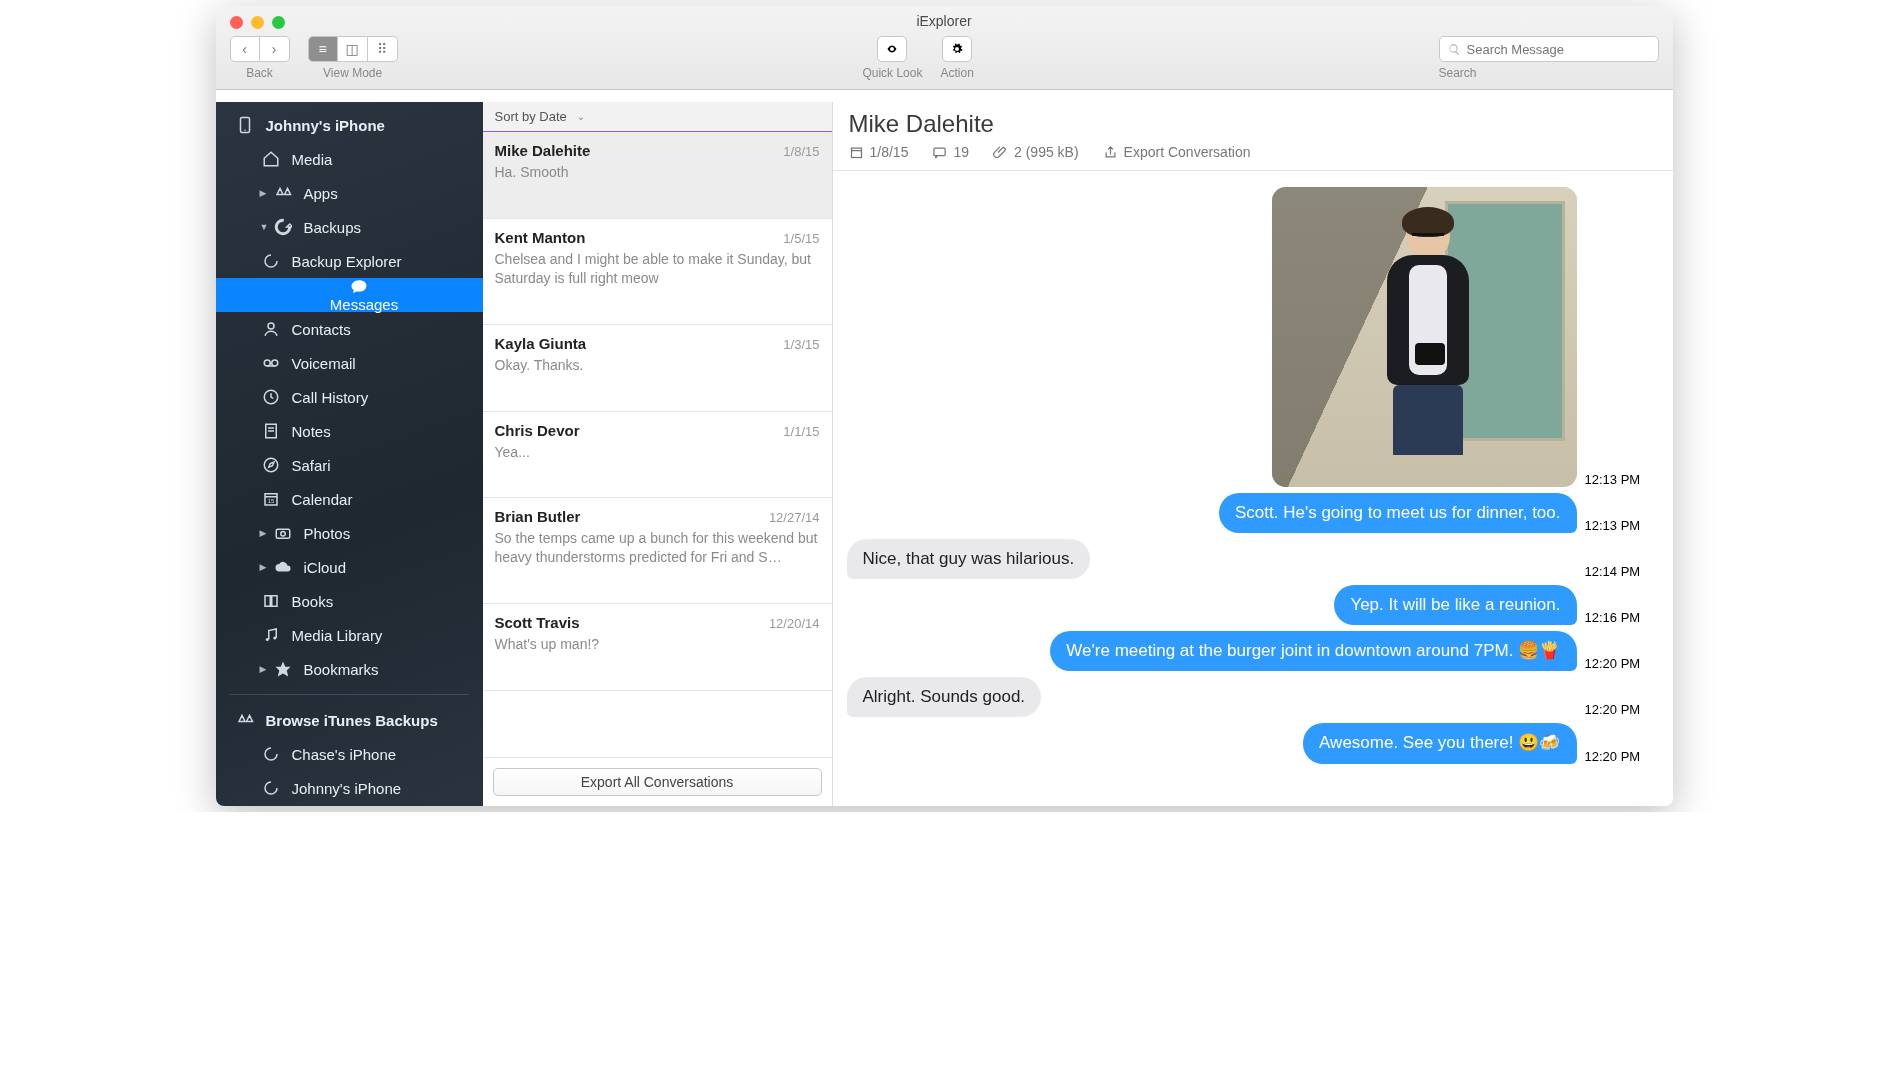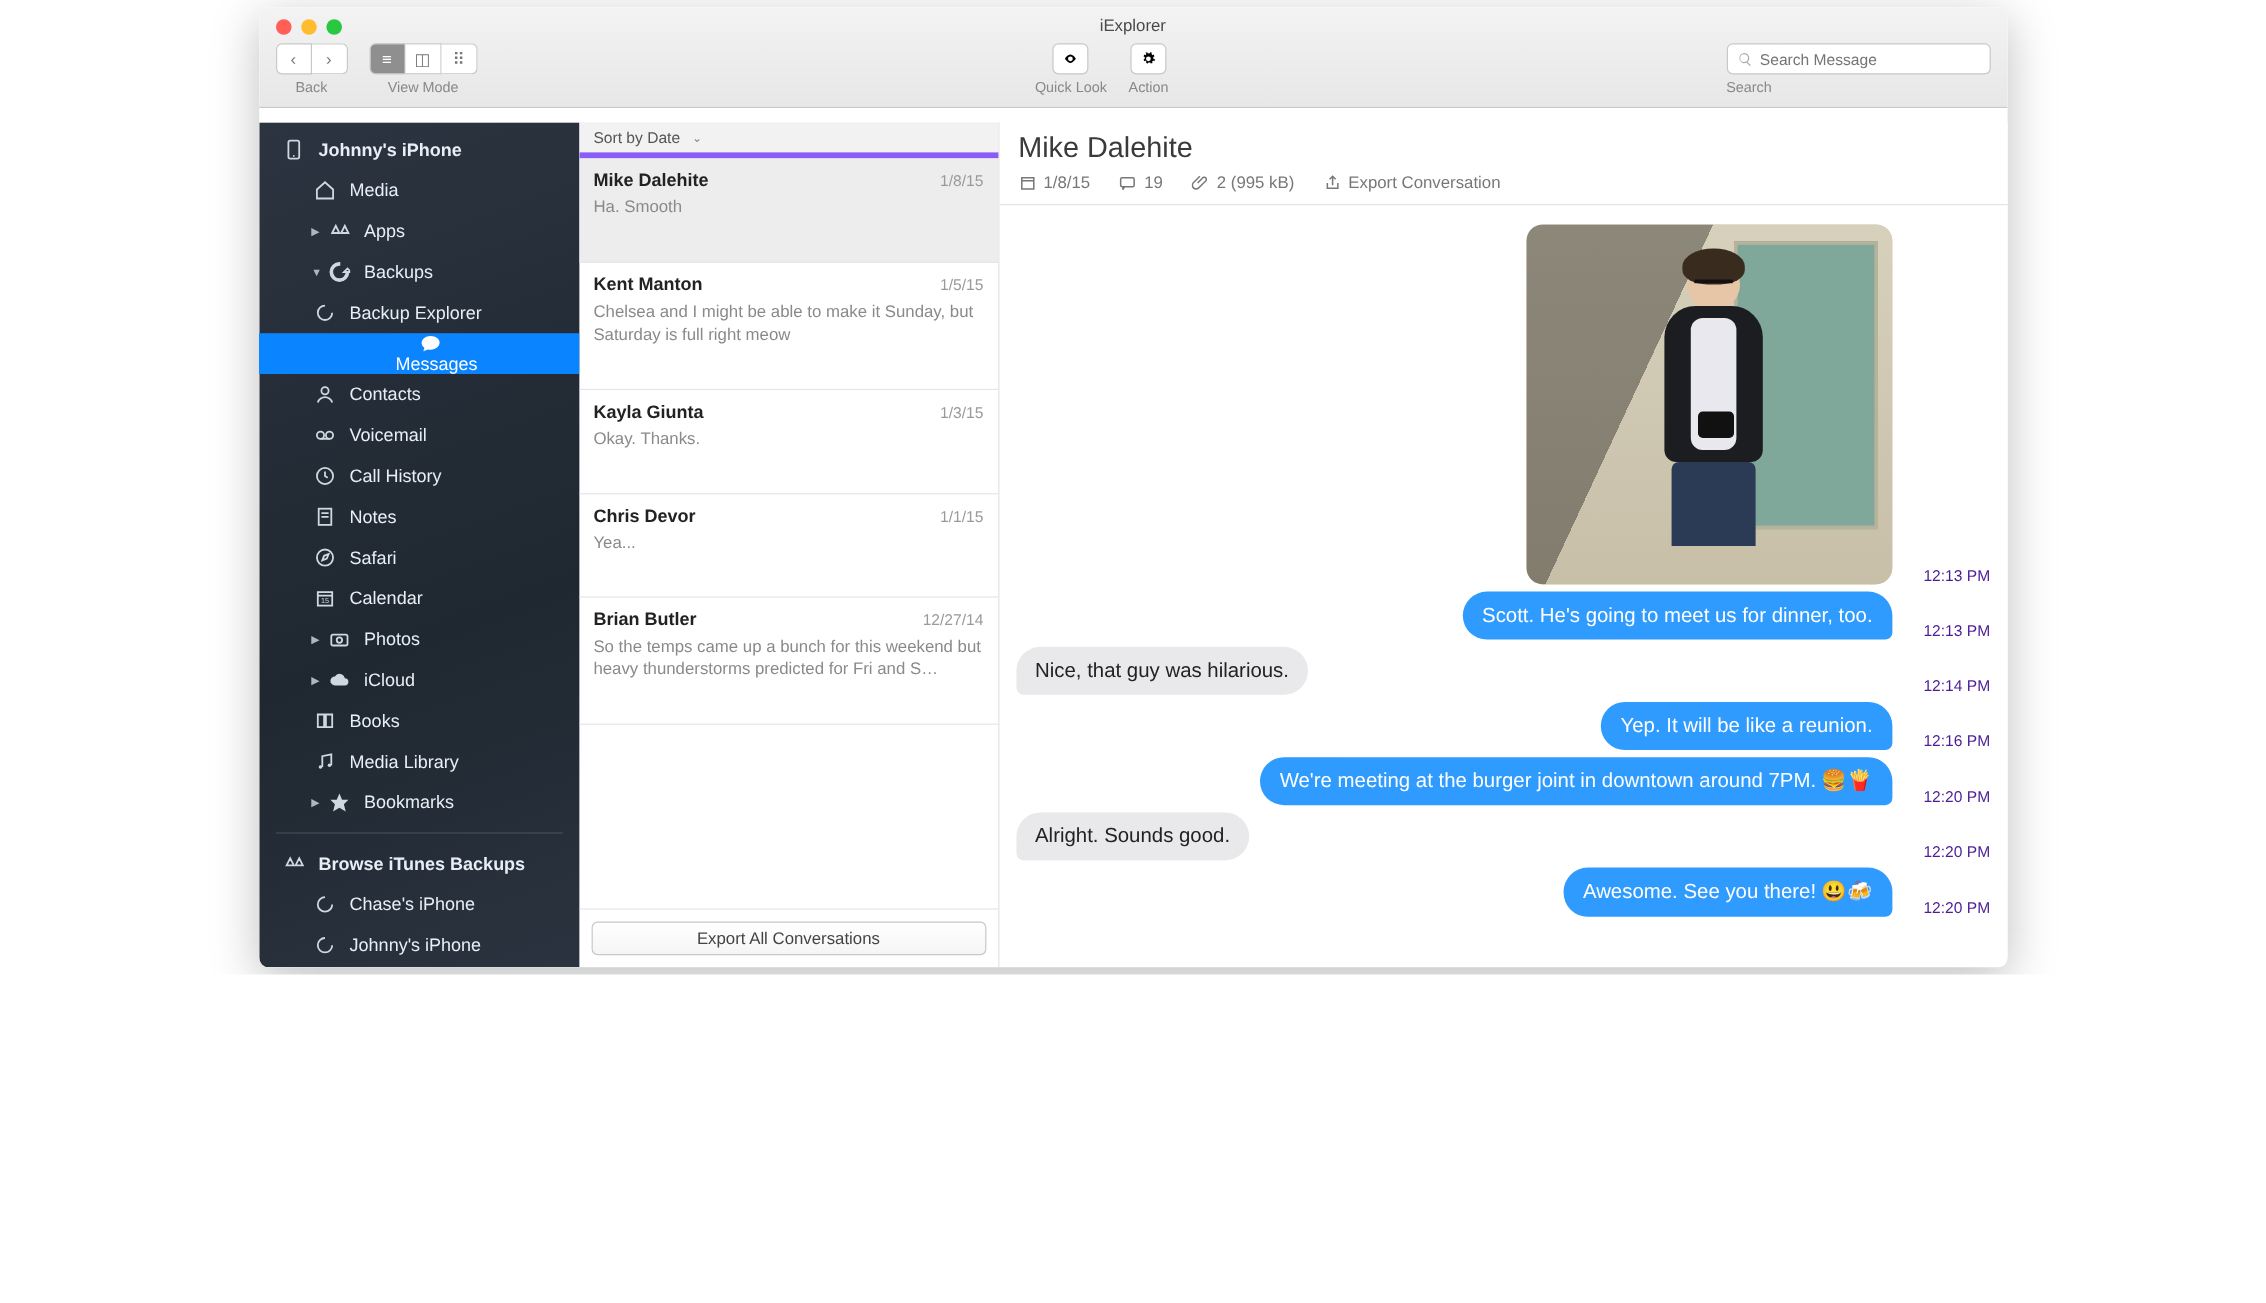--- a/index.html
+++ b/index.html
@@ -35,21 +35,21 @@
   .sb-row.child2 { padding-left:44px; }
   .sb-row .disc { width:10px; display:inline-block; color:#aeb6c0; font-size:9px; margin-right:2px; }
   .sb-row.selected { background:#0a84ff; color:#fff;flex-direction:column; }
   .sb-ico { width:22px; display:inline-flex; justify-content:center; margin-right:10px; color:#cfd7e1; }
   .sb-row.selected .sb-ico{color:#fff;}
   .sb-div { height:1px; background:rgba(255,255,255,0.15); margin:8px 14px; }
   .sb-row svg{width:18px;height:18px;fill:currentColor;}
   .sb-browse{font-weight:600;}
   
   .convlist { width:350px; border-right:1px solid #ddd; display:flex; flex-direction:column; background:#fff; }
-  .sort-row { height:30px; background:#f2f2f2; border-bottom:5px solid #8b5cf6; display:flex; align-items:center; padding:0 12px; font-size:13px; color:#555; cursor:pointer; }
+  .sort-row { height:30px; background:#f2f2f2; border-bottom:1px solid #8b5cf6; display:flex; align-items:center; padding:0 12px; font-size:13px; color:#555; cursor:pointer; }
   .sort-row .chev{margin-left:10px;font-size:10px;color:#888;}
   .conv { border-bottom:1px solid #e5e5e5; padding:10px 12px 12px; cursor:pointer; }
   .conv.selected { background:#ededed; }
   .conv-top { display:flex; justify-content:space-between; align-items:baseline; }
   .conv-name { font-weight:600; font-size:15px; color:#222; }
   .conv-date { font-size:13px; color:#9a9a9a; }
   .conv-prev { font-size:14px; color:#8a8a8a; margin-top:4px; line-height:1.35; max-height:2.7em; overflow:hidden; }
   .conv-spacer{min-height:24px;}
   .export-all-wrap{padding:10px;border-top:1px solid #e5e5e5;margin-top:auto;}
   .export-all{width:100%;height:28px;border:1px solid #c8c8c8;border-radius:5px;background:linear-gradient(#fff,#f5f5f5);font-size:14px;color:#444;cursor:pointer;}
@@ -72,21 +72,21 @@
   .imgbubble .door{position:absolute;right:12px;top:14px;width:120px;height:240px;background:#7fa89a;border:3px solid #b7b29b;}
   .imgbubble .shadow{position:absolute;left:0;top:0;width:100%;height:100%;background:linear-gradient(115deg,rgba(0,0,0,0.35) 0 35%,transparent 35%);}
   .imgbubble .person{position:absolute;left:96px;top:28px;width:120px;height:260px;}
   .person .head{width:44px;height:44px;border-radius:50%;background:#e6c6a6;margin:0 auto;position:relative;}
   .person .hair{position:absolute;top:-8px;left:-4px;width:52px;height:30px;border-radius:50% 50% 40% 40%;background:#3a2b1f;}
   .person .glasses{position:absolute;top:18px;left:6px;width:32px;height:10px;border-top:3px solid #111;}
   .person .torso{width:82px;height:130px;background:#1b1d21;border-radius:26px 26px 10px 10px;margin:-4px auto 0;position:relative;}
   .person .inner{position:absolute;left:22px;top:10px;width:38px;height:110px;background:#e8e8ee;border-radius:10px;}
   .person .cam{position:absolute;left:28px;top:88px;width:30px;height:22px;background:#111;border-radius:4px;}
   .person .legs{width:70px;height:70px;background:#2b3a55;margin:0 auto;border-radius:6px 6px 0 0;}
-  .time { width:74px; text-align:right; font-size:13px; color:#4c1d95; margin-left:8px; flex-shrink:0; }
+  .time { width:74px; font-size:13px; color:#000000; margin-left:8px; flex-shrink:0; }
   .msgrow.left .time{margin-left:auto;}
   .msgrow.right .bubble{order:1;}
   .msgrow.right .time{order:2;}
   .msgrow .spacer{flex:1;}
 </style>
 </head>
 <body>
 
 <div class="window">
   <div class="titlebar">
@@ -363,20 +363,28 @@
             </div>
             <div class="conv-prev">Yea...</div>
             <div class="conv-spacer"></div>
           </div>
           <div class="conv">
             <div class="conv-top">
               <span class="conv-name">Brian Butler</span>
               <span class="conv-date">12/27/14</span>
             </div>
             <div class="conv-prev">So the temps came up a bunch for this weekend but heavy thunderstorms predicted for Fri and S…</div>
+            <div class="conv-spacer"></div>
+          </div>
+          <div class="conv">
+            <div class="conv-top">
+              <span class="conv-name">Scott Travis</span>
+              <span class="conv-date">12/20/14</span>
+            </div>
+            <div class="conv-prev">What's up man!?</div>
             <div class="conv-spacer"></div>
           </div>
         </div>
       <div class="export-all-wrap">
         <button class="export-all">Export All Conversations</button>
       </div>
     </div>
 
     <div class="convpane">
       <div class="cp-head">

